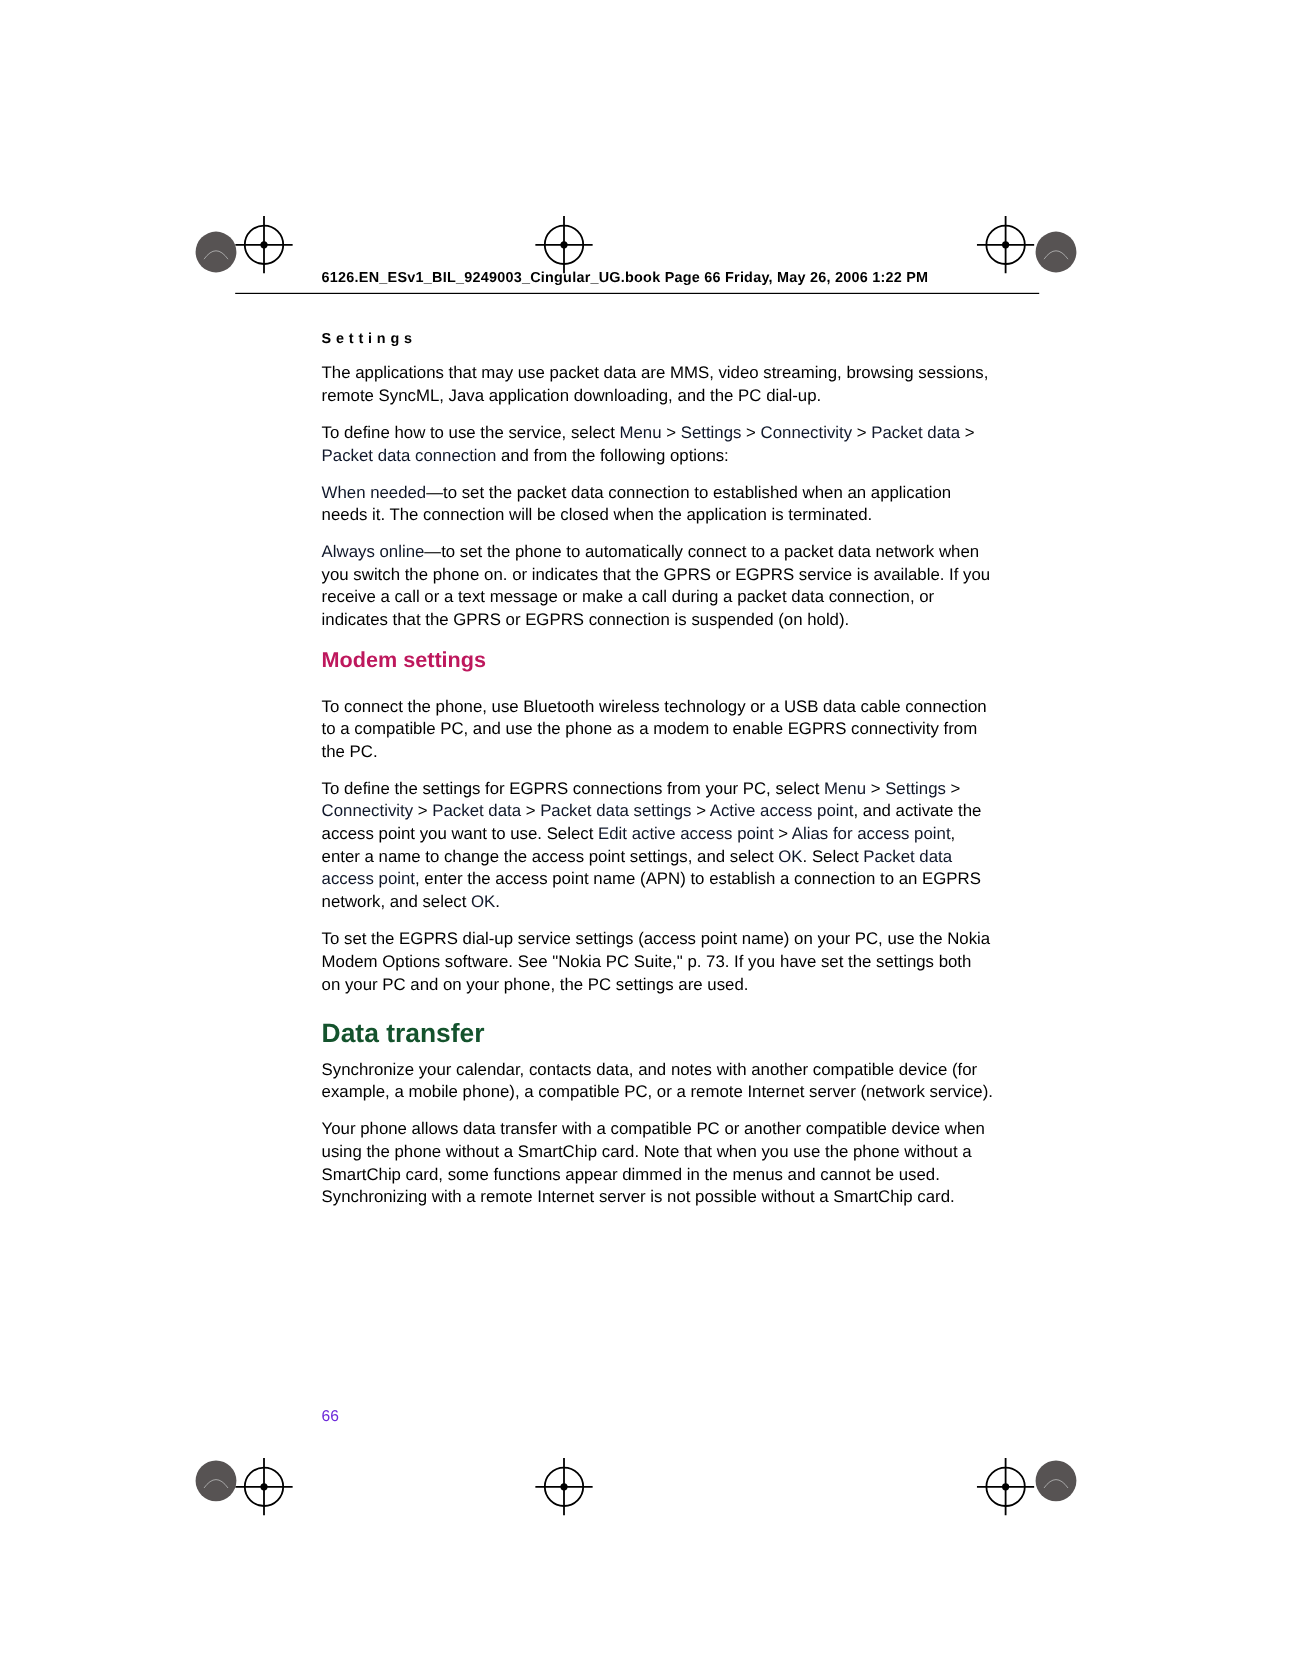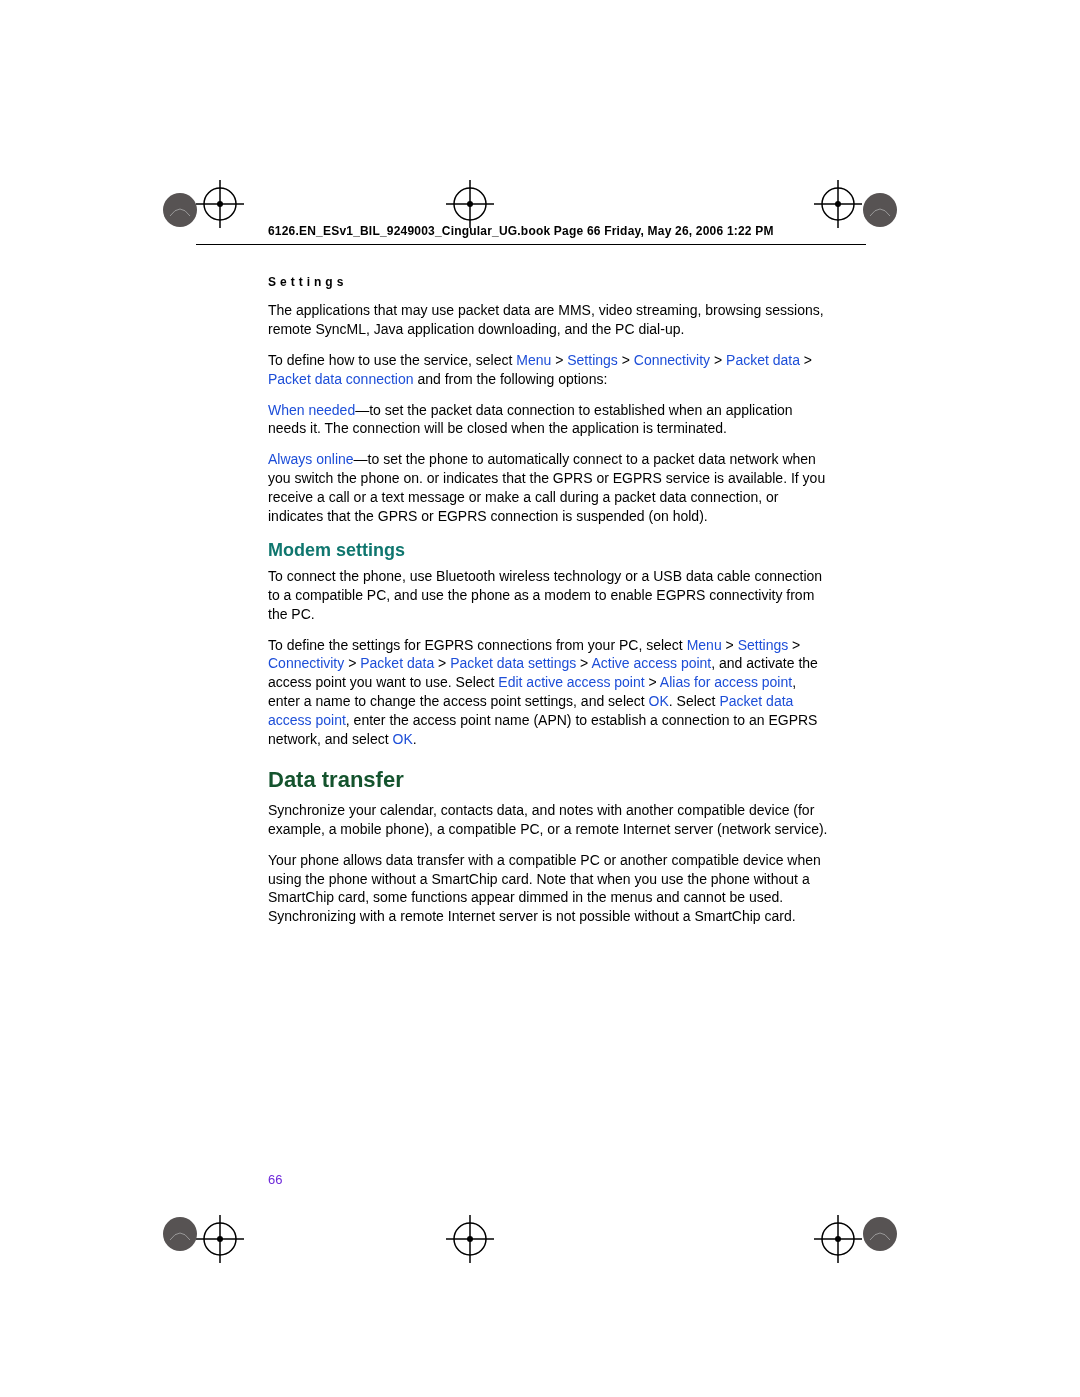--- a/index.html
+++ b/index.html
@@ -36,28 +36,28 @@
       color: #000;
       margin-bottom: 12px;
     }
     .para {
       font-size: 14px;
       line-height: 1.35;
       color: #000;
       margin-bottom: 12px;
     }
     .menu-link {
-      color: #1d4ed8;
+      color: #0f172a;
     }
     .h3 {
       font-size: 18px;
       font-weight: bold;
-      color: #0f766e;
+      color: #be185d;
       margin-top: 14px;
-      margin-bottom: 6px;
+      margin-bottom: 18px;
     }
     .h2 {
       font-size: 22px;
       font-weight: bold;
       color: #14532d;
       margin-top: 18px;
       margin-bottom: 8px;
     }
     .h4 {
       font-size: 14px;
@@ -162,20 +162,21 @@
     <span class="menu-link">Always online</span><span>—to set the phone to automatically connect to a packet data network when you switch the phone on.        or        indicates that the GPRS or EGPRS service is available. If you receive a call or a text message or make a call during a packet data connection,        or        indicates that the GPRS or EGPRS connection is suspended (on hold).</span>
   </p>
 
   <div class="h3">Modem settings</div>
   <p class="para">To connect the phone, use Bluetooth wireless technology or a USB data cable connection to a compatible PC, and use the phone as a modem to enable EGPRS connectivity from the PC.</p>
 
   <p class="para">
     <span>To define the settings for EGPRS connections from your PC, select </span><span class="menu-link">Menu</span><span> &gt; </span><span class="menu-link">Settings</span><span> &gt; </span><span class="menu-link">Connectivity</span><span> &gt; </span><span class="menu-link">Packet data</span><span> &gt; </span><span class="menu-link">Packet data settings</span><span> &gt; </span><span class="menu-link">Active access point</span><span>, and activate the access point you want to use. Select </span><span class="menu-link">Edit active access point</span><span> &gt; </span><span class="menu-link">Alias for access point</span><span>, enter a name to change the access point settings, and select </span><span class="menu-link">OK</span><span>. Select </span><span class="menu-link">Packet data access point</span><span>, enter the access point name (APN) to establish a connection to an EGPRS network, and select </span><span class="menu-link">OK</span><span>.</span>
   </p>
 
+  <p class="para">To set the EGPRS dial-up service settings (access point name) on your PC, use the Nokia Modem Options software. See "Nokia PC Suite," p. 73. If you have set the settings both on your PC and on your phone, the PC settings are used.</p>
 
   <div class="h2">Data transfer</div>
   <p class="para">Synchronize your calendar, contacts data, and notes with another compatible device (for example, a mobile phone), a compatible PC, or a remote Internet server (network service).</p>
   <p class="para">Your phone allows data transfer with a compatible PC or another compatible device when using the phone without a SmartChip card. Note that when you use the phone without a SmartChip card, some functions appear dimmed in the menus and cannot be used. Synchronizing with a remote Internet server is not possible without a SmartChip card.</p>
 
 </div>
 
 <div class="page-number">66</div>
 
 <div class="reg-mark" style="left:196px; top:1215px;">

